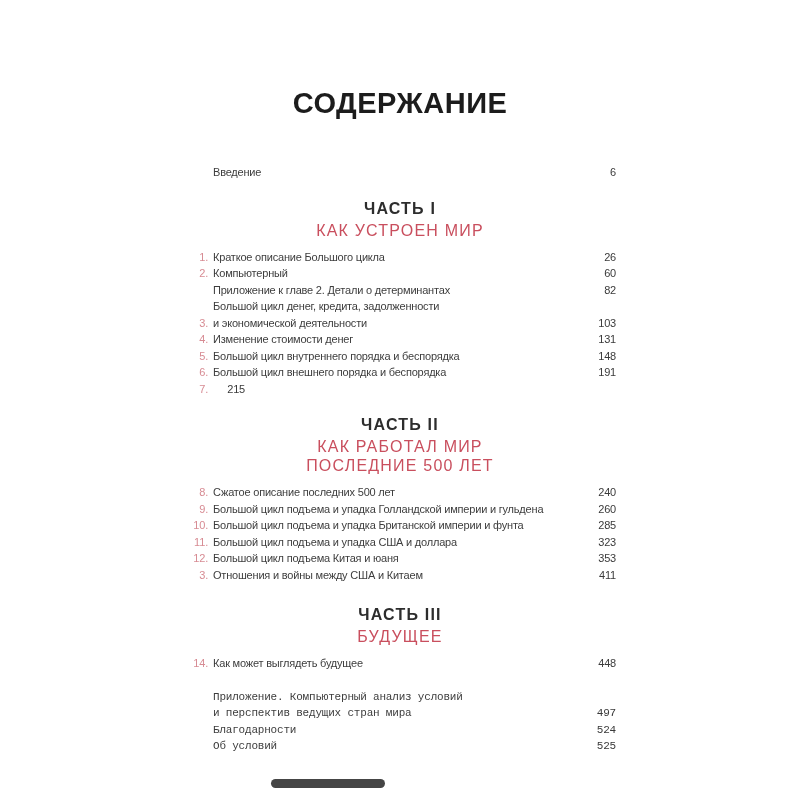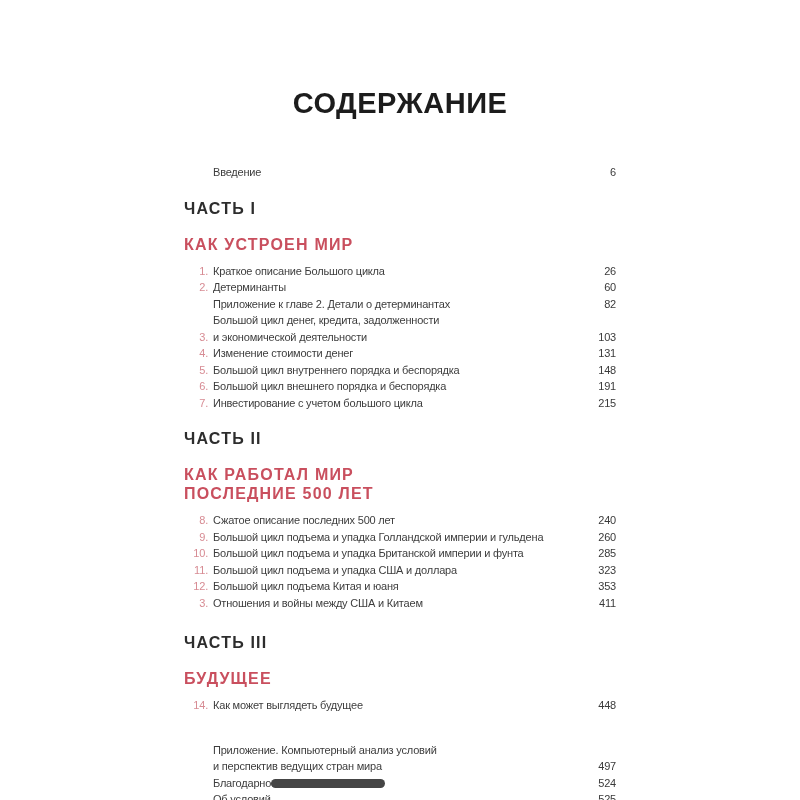--- a/index.html
+++ b/index.html
@@ -27,35 +27,35 @@
     color:var(--body);
   }
   .num{
     flex:none;width:24px;text-align:right;padding-right:5px;
     color:var(--num);
   }
   .entry-text{flex:1;min-width:0;}
   .entry-text div{white-space:nowrap;}
   .pg{flex:none;margin-left:6px;min-width:26px;text-align:right;color:#3a3a3a;}
   .part{text-align:left;}
-  .part-head{}
+  .part-head{text-align:center;}
   .part-label{
     margin:0;font-size:16px;font-weight:bold;letter-spacing:1.2px;
     color:var(--heading);line-height:20px;
   }
   .part-title{
-    margin:16px 0 0 0;font-size:16px;font-weight:bold;letter-spacing:1.2px;
+    margin:2px 0 0 0;font-size:16px;font-weight:normal;letter-spacing:1.2px;
     color:var(--accent);line-height:19px;
   }
   .items{margin-top:9px;}
   .part-1{margin-top:18px;}
   .part-2{margin-top:18px;}
   .part-3{margin-top:22px;}
   .intro{margin-top:0;}
-  .back-matter{margin-top:28px;}
+  .back-matter{margin-top:17px;font-family:Liberation Mono, monospace;}
   .home-bar{
     position:absolute;left:271px;top:779px;width:114px;height:9px;
     border-radius:5px;background:#454545;
   }
 </style>
 </head>
 <body>
 
 <div class="page">
   <h1 class="doc-title">СОДЕРЖАНИЕ</h1>
@@ -83,21 +83,21 @@
     <span class="num">1.</span>
     <span class="entry-text">
               <div>Краткое описание Большого цикла</div>
             </span>
     <span class="pg">26</span>
   </div>
 
   <div class="row">
     <span class="num">2.</span>
     <span class="entry-text">
-              <div>Детерминанты</div>
+              <div>Компьютерный</div>
             </span>
     <span class="pg">60</span>
   </div>
 
   <div class="row">
     <span class="num"></span>
     <span class="entry-text">
               <div>Приложение к главе 2. Детали о детерминантах</div>
             </span>
     <span class="pg">82</span>
@@ -131,23 +131,20 @@
   <div class="row">
     <span class="num">6.</span>
     <span class="entry-text">
               <div>Большой цикл внешнего порядка и беспорядка</div>
             </span>
     <span class="pg">191</span>
   </div>
 
   <div class="row">
     <span class="num">7.</span>
-    <span class="entry-text">
-              <div>Инвестирование с учетом большого цикла</div>
-            </span>
     <span class="pg">215</span>
   </div>
 </div>
   </section>
 
   <section class="part part-2">
     <div class="part-head">
       <h2 class="part-label">ЧАСТЬ II</h2>
       <h3 class="part-title">
             <div>КАК РАБОТАЛ МИР</div>

